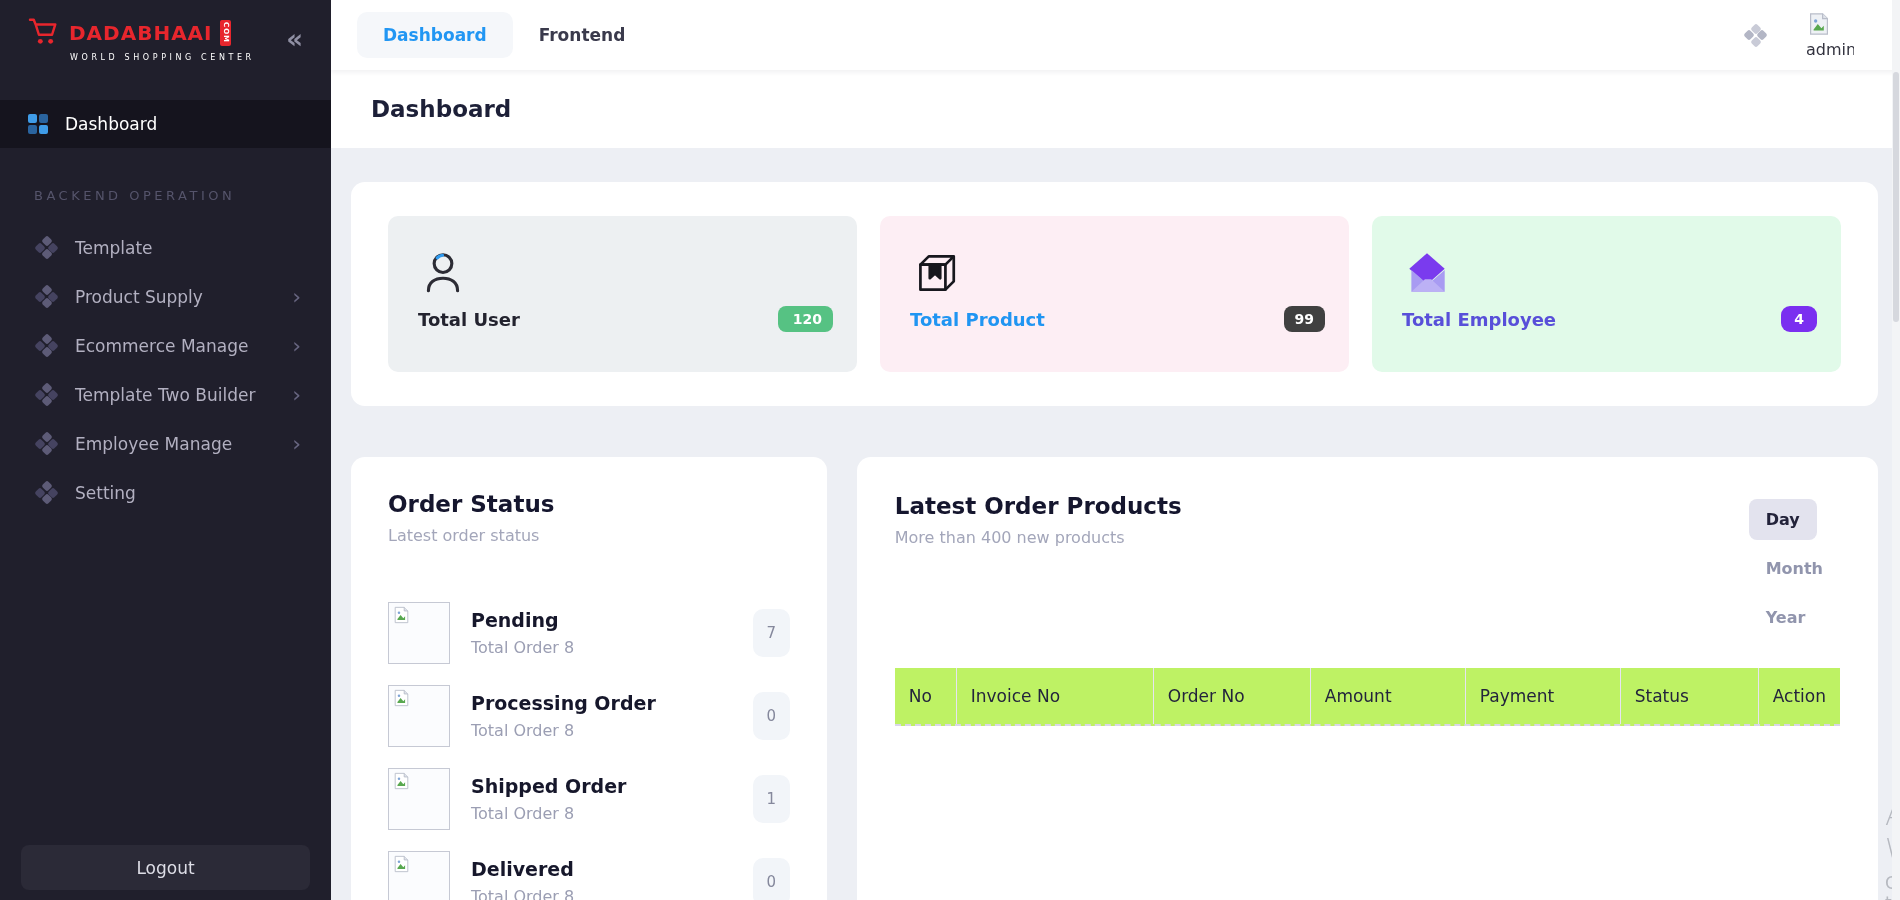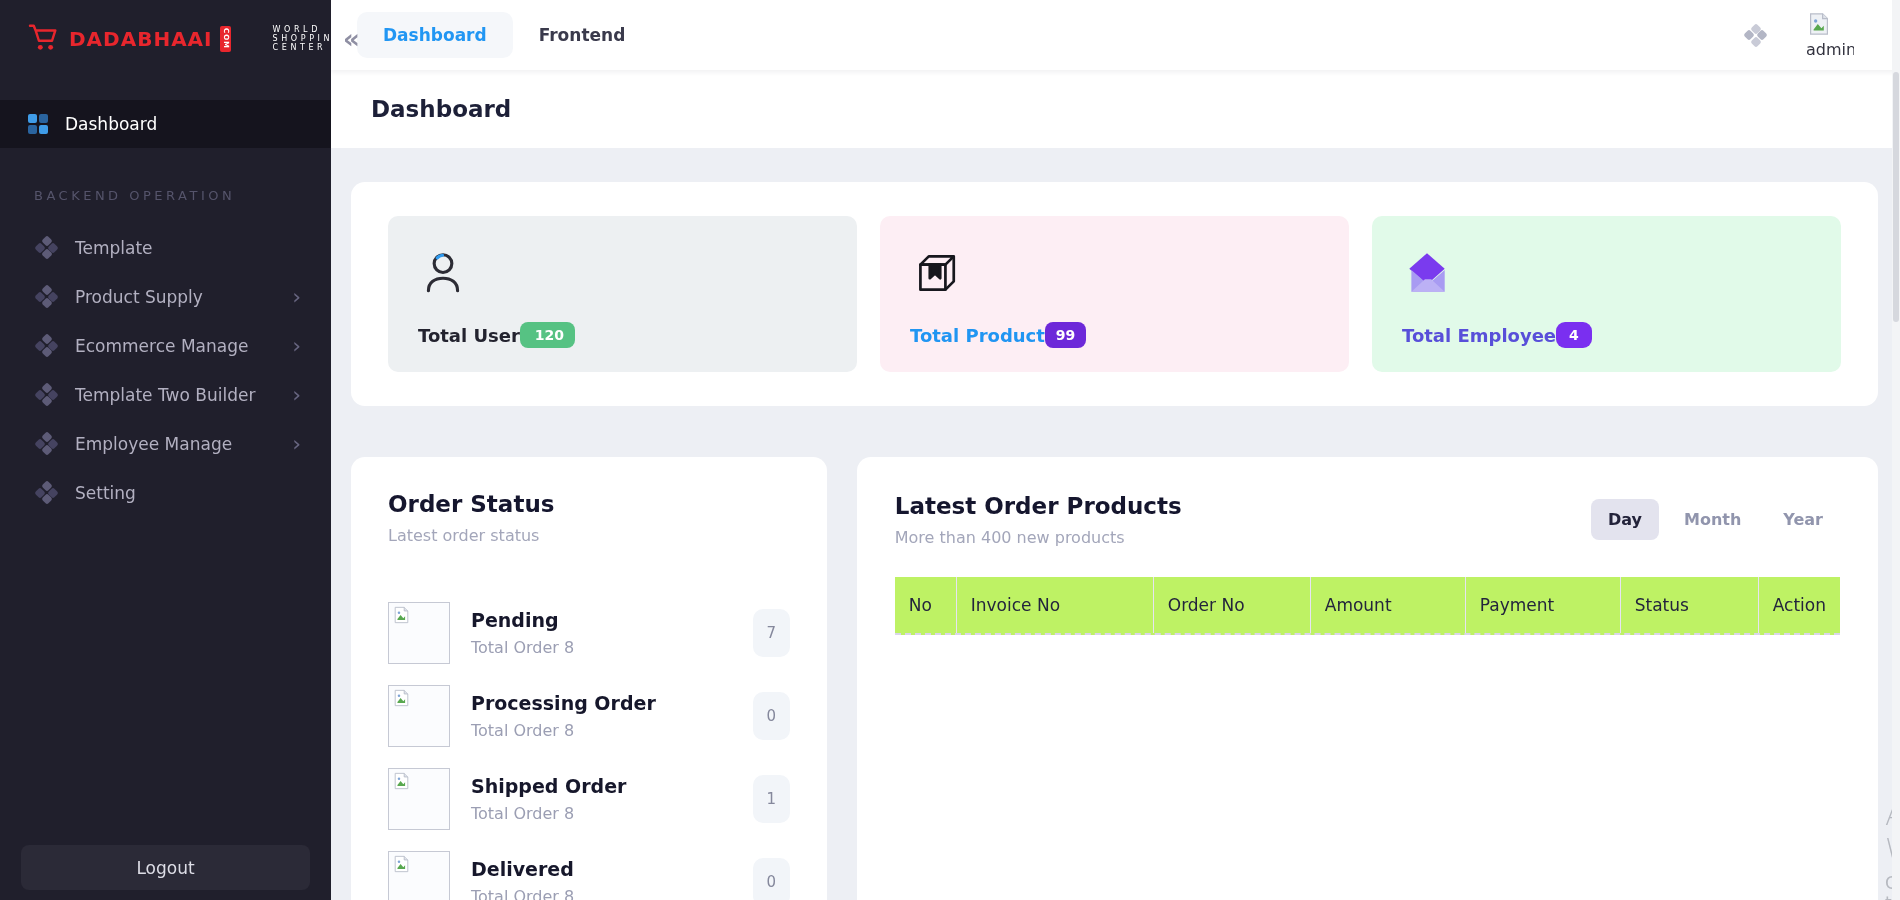--- a/index.html
+++ b/index.html
@@ -2,21 +2,21 @@
 <html><head>
 <meta charset="utf-8">
 <style>
   * { margin:0; padding:0; box-sizing:border-box; }
   html,body { width:1900px; height:900px; overflow:hidden; font-family:"DejaVu Sans", sans-serif; }
   #app { position:relative; width:1900px; height:900px; background:#edeff4; }
 
   
   .sidebar { position:absolute; left:0; top:0; width:331px; height:900px; background:#201f2c; z-index:5; }
   .side-header { height:78px; display:flex; align-items:center; justify-content:space-between; padding:0 28px 0 28px; }
-  .logo { display:flex; flex-direction:row; }
+  .logo { display:flex; flex-direction:column; }
   .logo-row { display:flex; align-items:center; gap:7px; }
   .logo-name { color:#e8262d; font-size:20px; font-weight:bold; letter-spacing:1px; }
   .logo-com { background:#e8262d; color:#fff; font-size:7px; font-weight:bold; padding:2px 2px; border-radius:2px; letter-spacing:1px; writing-mode:vertical-rl; line-height:1; }
   .logo-tagline { color:#ffffff; font-size:8px; letter-spacing:3.6px; margin-top:3px; margin-left:42px; }
   .collapse-btn { color:#8f8fa3; font-size:26px; line-height:1; cursor:pointer; font-weight:bold; }
   .active-item { margin-top:22px; height:48px; background:#15141e; display:flex; align-items:center; padding:0 28px; gap:17px; color:#ffffff; font-size:17px; }
   .grid-icon { width:20px; height:20px; display:grid; grid-template-columns:9px 9px; grid-template-rows:9px 9px; gap:2px; }
   .grid-icon span { border-radius:2px; }
   .g1,.g4 { background:#3f9ce8; } .g2,.g3 { background:#2a649f; }
   .section-label { margin:40px 0 0 34px; color:#55546b; font-size:13px; letter-spacing:3.5px; }
@@ -42,45 +42,45 @@
   .topbar-right { margin-left:auto; display:flex; align-items:center; gap:40px; }
   .avatar { width:48px; overflow:hidden; display:flex; flex-direction:column; align-items:flex-start; cursor:pointer; }
   .avatar .uname { font-size:16px; color:#33333f; white-space:nowrap; }
   .titleband { height:78px; background:#ffffff; display:flex; align-items:center; padding:0 40px; }
   .page-title { font-size:23px; font-weight:bold; color:#1d2038; }
 
   .content { padding:34px 22px 0 20px; }
   .stats-wrap { background:#ffffff; border-radius:14px; padding:34px 37px; display:flex; gap:23px; height:224px; }
   .stat-card { flex:1; border-radius:10px; position:relative; height:156px; }
   .stat-card .s-icon { position:absolute; left:30px; top:32px; }
-  .s-footer { position:absolute; left:30px; right:24px; bottom:24px; display:flex; align-items:center; }
+  .s-footer { position:absolute; left:30px; right:24px; bottom:40px; display:flex; align-items:center; justify-content:space-between; }
   .s-label { font-size:18px; font-weight:600; }
   .s-badge { border-radius:8px; padding:5px 11px; color:#fff; font-size:14px; font-weight:bold; }
   .stat-1 { background:#edf0f2; } .stat-1 .s-label { color:#23232f; } .stat-1 .s-badge { background:#56c283;padding-left:15px; }
-  .stat-2 { background:#fdeef4; } .stat-2 .s-label { color:#2095f2; } .stat-2 .s-badge { background:#6d28d9; }
+  .stat-2 { background:#fdeef4; } .stat-2 .s-label { color:#2095f2; } .stat-2 .s-badge { background:#404040; }
   .stat-3 { background:#e9f6fd; } .stat-3 .s-label { color:#f4426b; }
   .s-value-text { color:#e11d48; font-size:17px; font-weight:bold; }
   .stat-4 { background:#e1fae9; } .stat-4 .s-label { color:#584fd9; } .stat-4 .s-badge { background:#7a2ff0; padding:5px 13px; border-radius:9px; }
 
   .bottom-row { display:flex; gap:30px; margin-top:51px; align-items:flex-start; }
   .panel { background:#ffffff; border-radius:14px; }
   .order-panel { width:487px; padding:34px 37px; height:520px; }
   .panel-title { font-size:23px; font-weight:bold; color:#15162e; }
   .panel-sub { font-size:16px; color:#a3a6ba; margin-top:9px; }
   .order-list { margin-top:57px; display:flex; flex-direction:column; gap:21px; }
   .order-item { display:flex; align-items:center; }
   .imgbox { width:62px; height:62px; border:1px solid #c6c9d4; background:#fbfcfe; flex:0 0 62px; padding:3px; }
   .o-texts { margin-left:21px; }
   .o-title { font-size:19px; font-weight:600; color:#16172b; }
   .o-sub { font-size:16px; color:#9b9eb3; margin-top:7px; }
   .o-chip { margin-left:auto; width:37px; height:48px; border-radius:10px; background:#f2f5f9; color:#85889c; font-size:15px; display:flex; align-items:center; justify-content:center; }
 
   .latest-panel { flex:1; padding:36px 38px; height:520px; }
   .latest-head { display:flex; align-items:flex-start; }
-  .filters { margin-left:auto; display:flex; align-items:flex-start; gap:8px; margin-top:6px; }
+  .filters { margin-left:auto; display:flex; align-items:flex-start; gap:8px; margin-top:6px;flex-direction:column; }
   .filter-btn { font-size:16px; font-weight:600; color:#9195ad; padding:11px 17px; border-radius:8px; cursor:pointer; }
   .filter-btn.active { background:#e3e3ee; color:#23233a; }
   .otable { margin-top:30px; }
   .thead { display:flex; background:#bef264; border-bottom:2px dashed #d9d5ea; }
   .th { padding:18px 14px; font-size:17px; color:#23243c; border-right:1px solid #e7e3f2; }
   .th:last-child { border-right:none; }
   .c0{flex:0 0 62px;} .c1{flex:0 0 197px;} .c2{flex:0 0 157px;} .c3{flex:0 0 155px;}
   .c4{flex:0 0 155px;} .c5{flex:0 0 138px;} .c6{flex:1;}
 
   .watermark { position:absolute; left:1554px; top:798px; color:#b6b9c0; }

